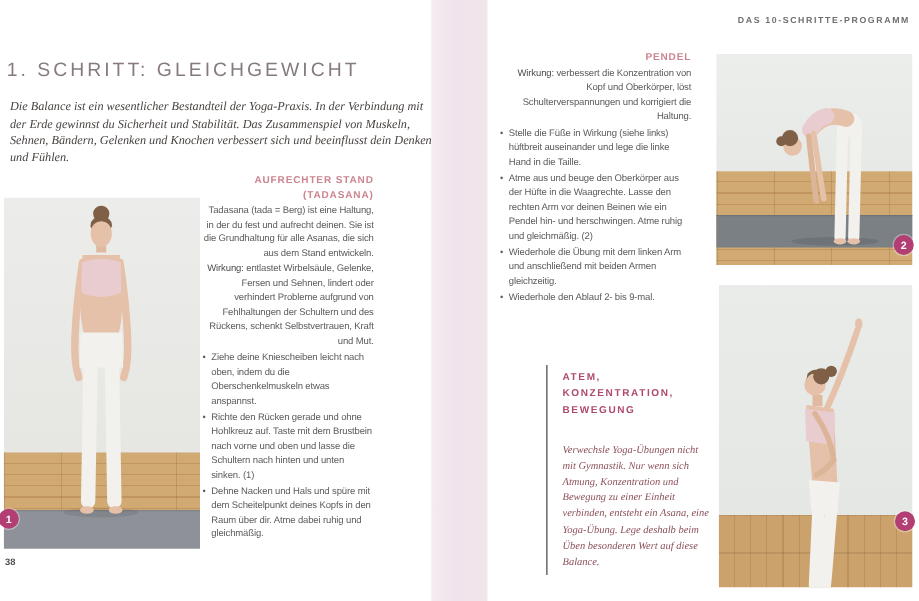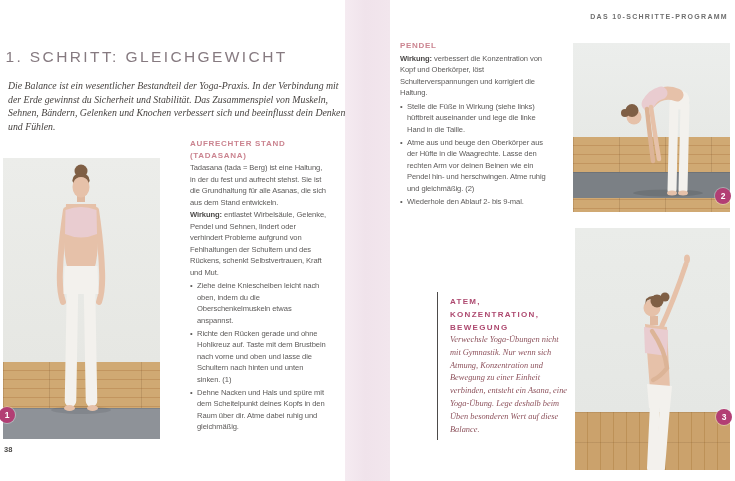--- a/index.html
+++ b/index.html
@@ -13,38 +13,38 @@
   
   .page-title{position:absolute;left:0;top:48px;width:293px;text-align:center;
               font-size:15.5px;letter-spacing:2.4px;color:#867a80;font-weight:400;}
   .intro{position:absolute;left:8px;top:79px;width:340px;
          font-family:"Liberation Serif",serif;font-style:italic;
          font-size:9.8px;line-height:13.6px;color:#474340;}
   .page-number{position:absolute;left:4px;top:445px;font-size:7.5px;font-weight:bold;color:#4c4a48;}
 
   
   .col{position:absolute;font-size:7.6px;line-height:11.5px;color:#5d5b5a;letter-spacing:-0.1px;}
-  .col-left{left:162px;top:138px;width:137px;margin-left:28px;}
+  .col-left{left:162px;top:138px;width:137px;}
   .col-right{left:400px;top:40px;width:153px;}
   .sec-heading{font-size:8px;font-weight:bold;letter-spacing:0.7px;color:#cb8490;margin:0 0 4px 0;}
-  .col p{margin:0 0 1px 0;}
-  .b{font-weight:bold;color:#4d4b4a;}
+  .col p{margin:0 0 1px 0;text-align:right;}
+  .b{font-weight:normal;color:#4d4b4a;}
   ul.bullets{list-style:none;margin:2px 0 0 0;padding:0;}
   ul.bullets li{position:relative;padding-left:7px;margin:0 0 1.5px 0;}
   ul.bullets li::before{content:"•";position:absolute;left:0;top:0;color:#5d5b5a;}
 
   
   .running-head{position:absolute;top:13px;right:7px;font-size:7px;letter-spacing:1.3px;
                 color:#6f6f6f;font-weight:bold;}
 
   
   .info-box{position:absolute;left:437px;top:292px;width:131px;border-left:1.5px solid #4d4b4a;
             padding:3px 0 4px 12px;box-sizing:border-box;}
   .info-box-title{font-size:8px;font-weight:bold;letter-spacing:1.3px;line-height:13px;
-                  color:#ae4a70;margin:0 0 0 0;}
+                  color:#ae4a70;margin:0 0 20px 0;}
   .info-box-body{font-family:Liberation Serif, serif;font-style:italic;
                  font-size:8.4px;line-height:12.8px;color:#8d525c;margin:0;}
 
   
   .photo{position:absolute;overflow:hidden;}
   .photo .wall{position:absolute;left:0;top:0;width:100%;}
   .photo .wood-h{position:absolute;left:0;width:100%;
       background-image:repeating-linear-gradient(90deg,rgba(101,67,33,.18) 0 1px,transparent 1px 46px),
                        repeating-linear-gradient(180deg,#d0a973 0 8px,#c2955f 8px 9px);}
   .photo .wood-v{position:absolute;left:0;width:100%;
@@ -103,23 +103,23 @@
       <rect x="74" y="34" width="8" height="10" fill="#e0b9a0"></rect>
       <circle cx="78" cy="13" r="6.5" fill="#7f5f45"></circle>
       <ellipse cx="78" cy="22" rx="8.5" ry="7" fill="#7f5f45"></ellipse>
       <ellipse cx="78" cy="29" rx="8.5" ry="10.5" fill="#e6c1a9"></ellipse>
       <path d="M69 24 Q73 19 78 19 Q83 19 87 24 Q84 15 78 15 Q72 15 69 24 Z" fill="#7f5f45"></path>
     </svg>
   </div>
 
   <div class="col col-left">
     <p class="sec-heading">AUFRECHTER STAND (TADASANA)</p>
-    <p>Tadasana (tada = Berg) ist eine Haltung, in der du fest und aufrecht stehst. Sie ist die Grundhaltung für alle Asanas, die sich aus dem Stand entwickeln.</p>
+    <p>Tadasana (tada = Berg) ist eine Haltung, in der du fest und aufrecht deinen. Sie ist die Grundhaltung für alle Asanas, die sich aus dem Stand entwickeln.</p>
     <p>
-      <span class="b">Wirkung:</span><span> entlastet Wirbelsäule, Gelenke, Pendel und Sehnen, lindert oder verhindert Probleme aufgrund von Fehlhaltungen der Schultern und des Rückens, schenkt Selbstvertrauen, Kraft und Mut.</span>
+      <span class="b">Wirkung:</span><span> entlastet Wirbelsäule, Gelenke, Fersen und Sehnen, lindert oder verhindert Probleme aufgrund von Fehlhaltungen der Schultern und des Rückens, schenkt Selbstvertrauen, Kraft und Mut.</span>
     </p>
     <ul class="bullets">
         <li>Ziehe deine Kniescheiben leicht nach oben, indem du die Oberschenkelmuskeln etwas anspannst.</li>
         <li>Richte den Rücken gerade und ohne Hohlkreuz auf. Taste mit dem Brustbein nach vorne und oben und lasse die Schultern nach hinten und unten sinken. (1)</li>
         <li>Dehne Nacken und Hals und spüre mit dem Scheitelpunkt deines Kopfs in den Raum über dir. Atme dabei ruhig und gleichmäßig.</li>
       </ul>
   </div>
 
   <div class="page-number">38</div>
   <div class="badge" id="badge-1">1</div>
@@ -127,20 +127,21 @@
   <div class="running-head">DAS 10-SCHRITTE-PROGRAMM</div>
 
   <div class="col col-right">
     <p class="sec-heading">PENDEL</p>
     <p>
       <span class="b">Wirkung:</span><span> verbessert die Konzentration von Kopf und Oberkörper, löst Schulterverspannungen und korrigiert die Haltung.</span>
     </p>
     <ul class="bullets">
         <li>Stelle die Füße in Wirkung (siehe links) hüftbreit auseinander und lege die linke Hand in die Taille.</li>
         <li>Atme aus und beuge den Oberkörper aus der Hüfte in die Waagrechte. Lasse den rechten Arm vor deinen Beinen wie ein Pendel hin- und herschwingen. Atme ruhig und gleichmäßig. (2)</li>
+        <li>Wiederhole die Übung mit dem linken Arm und anschließend mit beiden Armen gleichzeitig.</li>
         <li>Wiederhole den Ablauf 2- bis 9-mal.</li>
       </ul>
   </div>
 
   <div class="info-box">
     <p class="info-box-title">ATEM, KONZENTRATION, BEWEGUNG</p>
     <p class="info-box-body">Verwechsle Yoga-Übungen nicht mit Gymnastik. Nur wenn sich Atmung, Konzentration und Bewegung zu einer Einheit verbinden, entsteht ein Asana, eine Yoga-Übung. Lege deshalb beim Üben besonderen Wert auf diese Balance.</p>
   </div>
 
   <div class="photo" id="photo-2">

